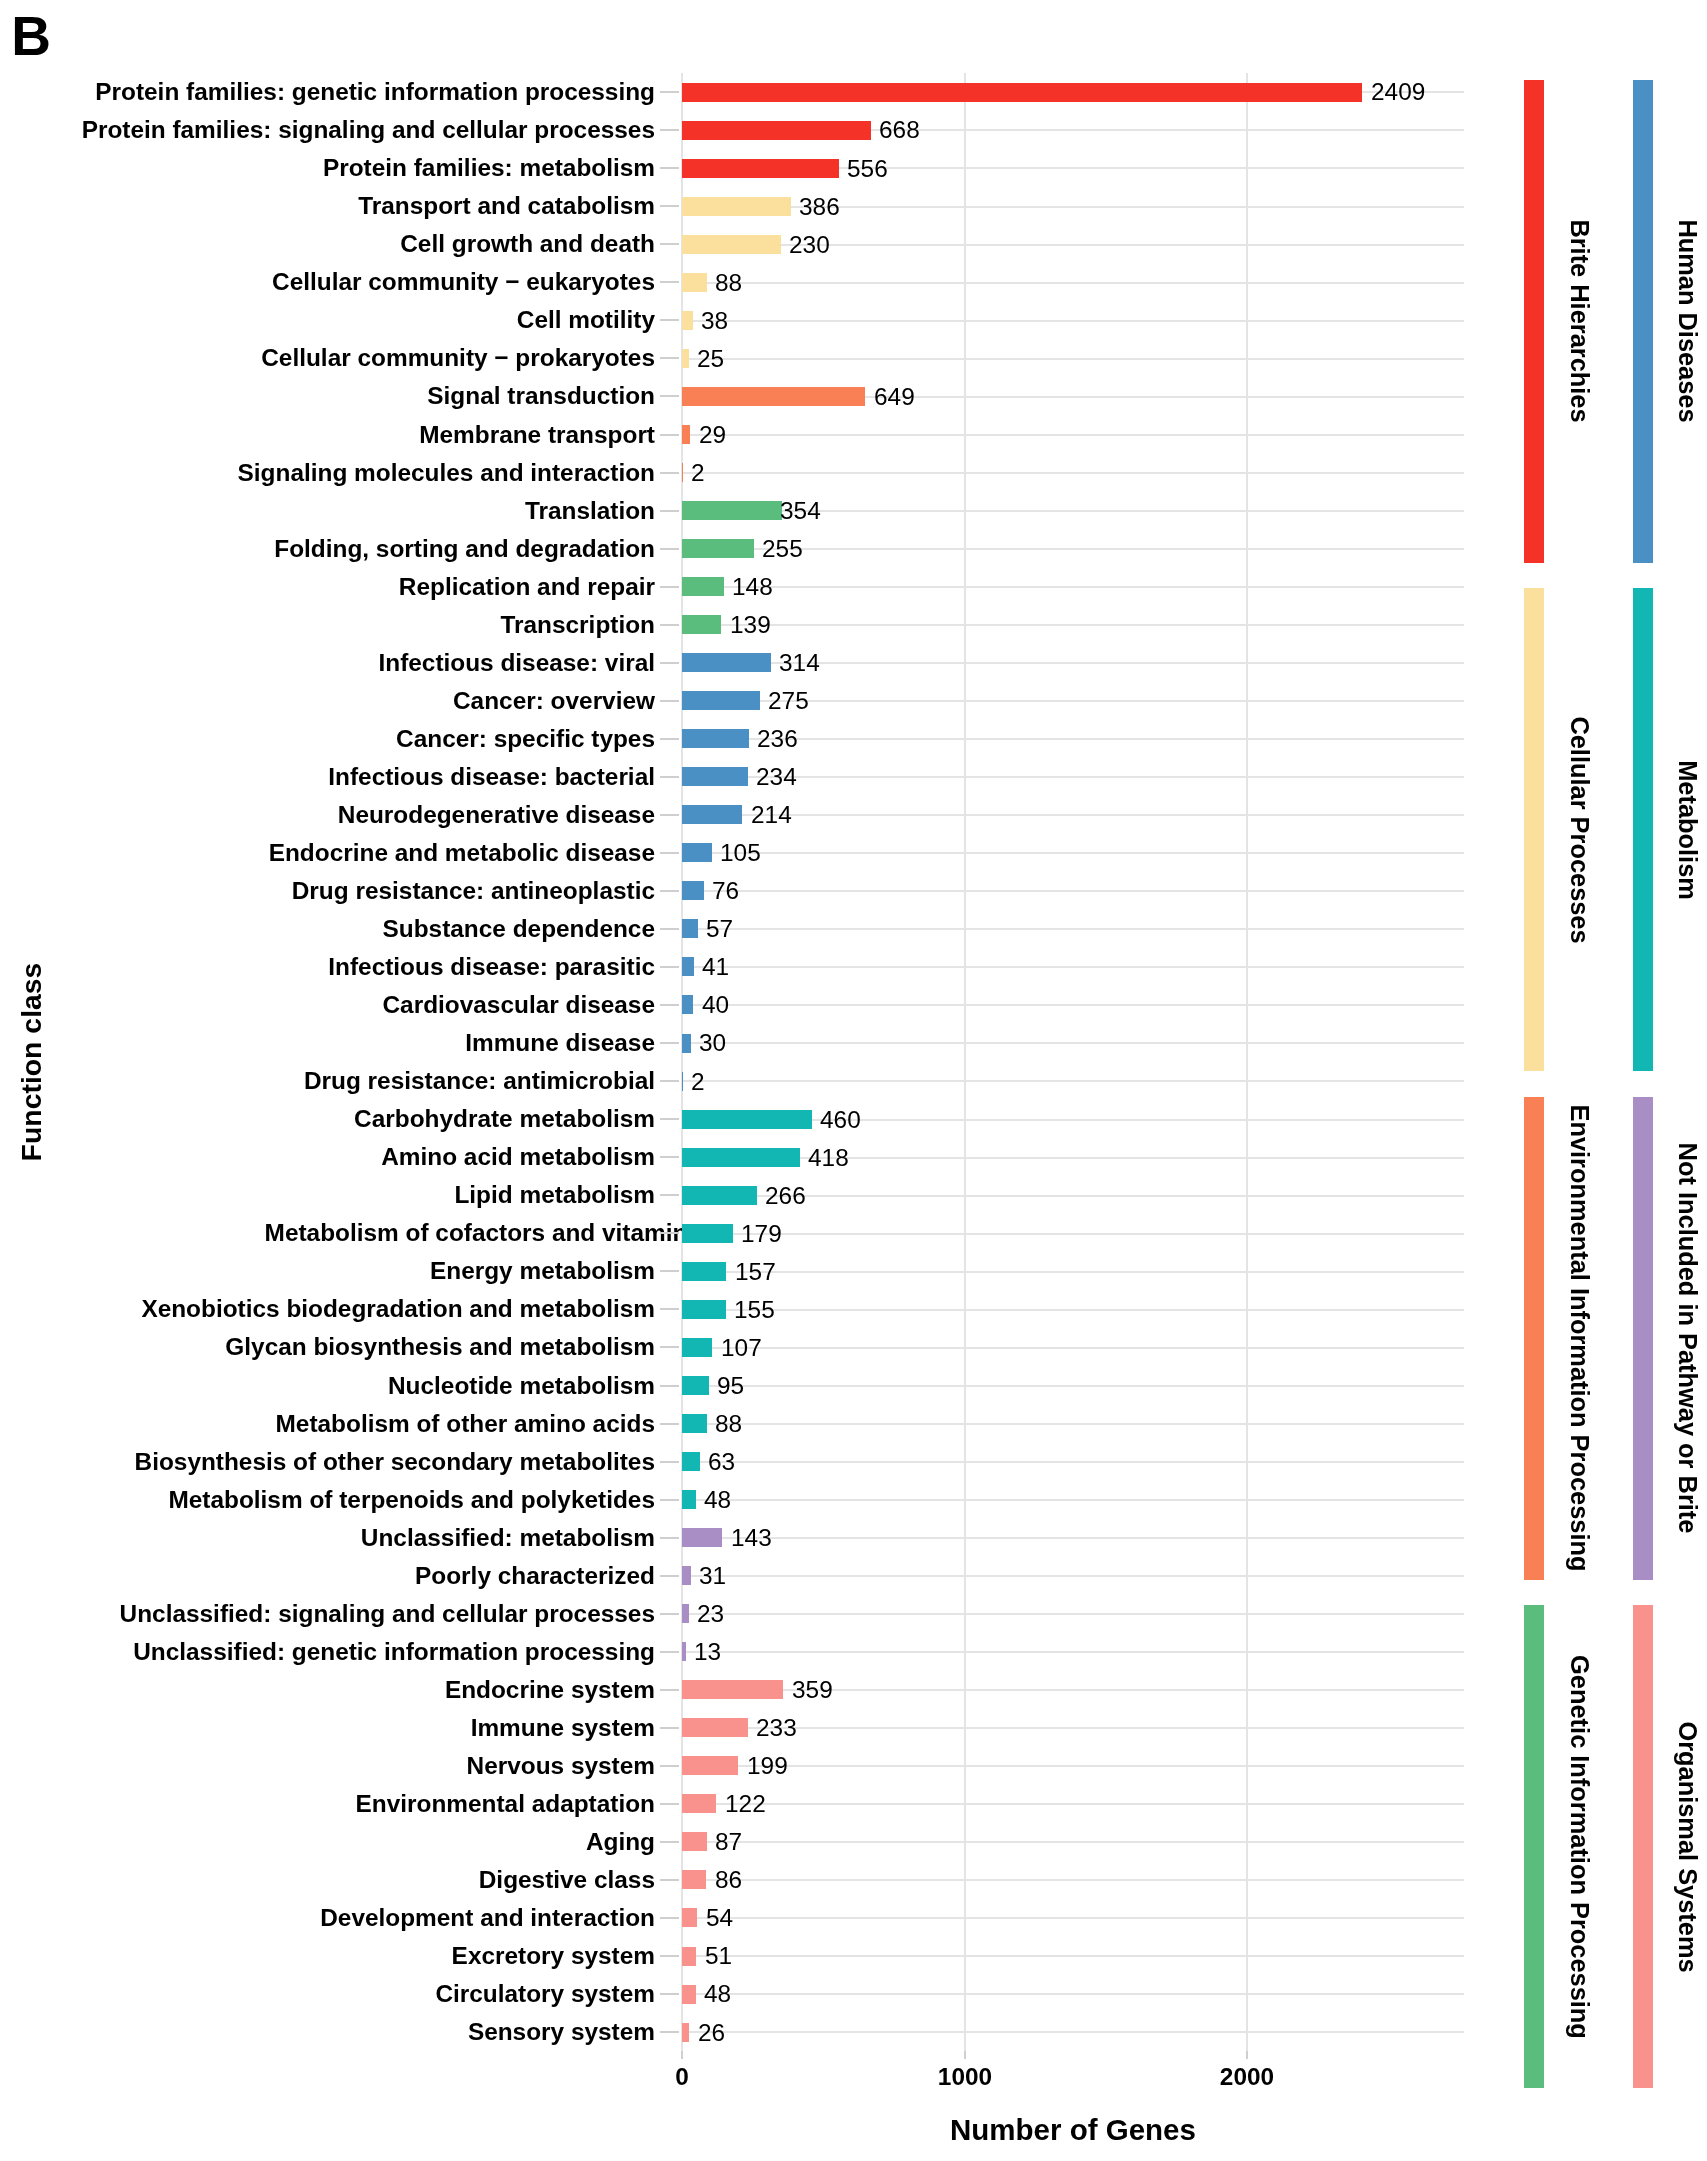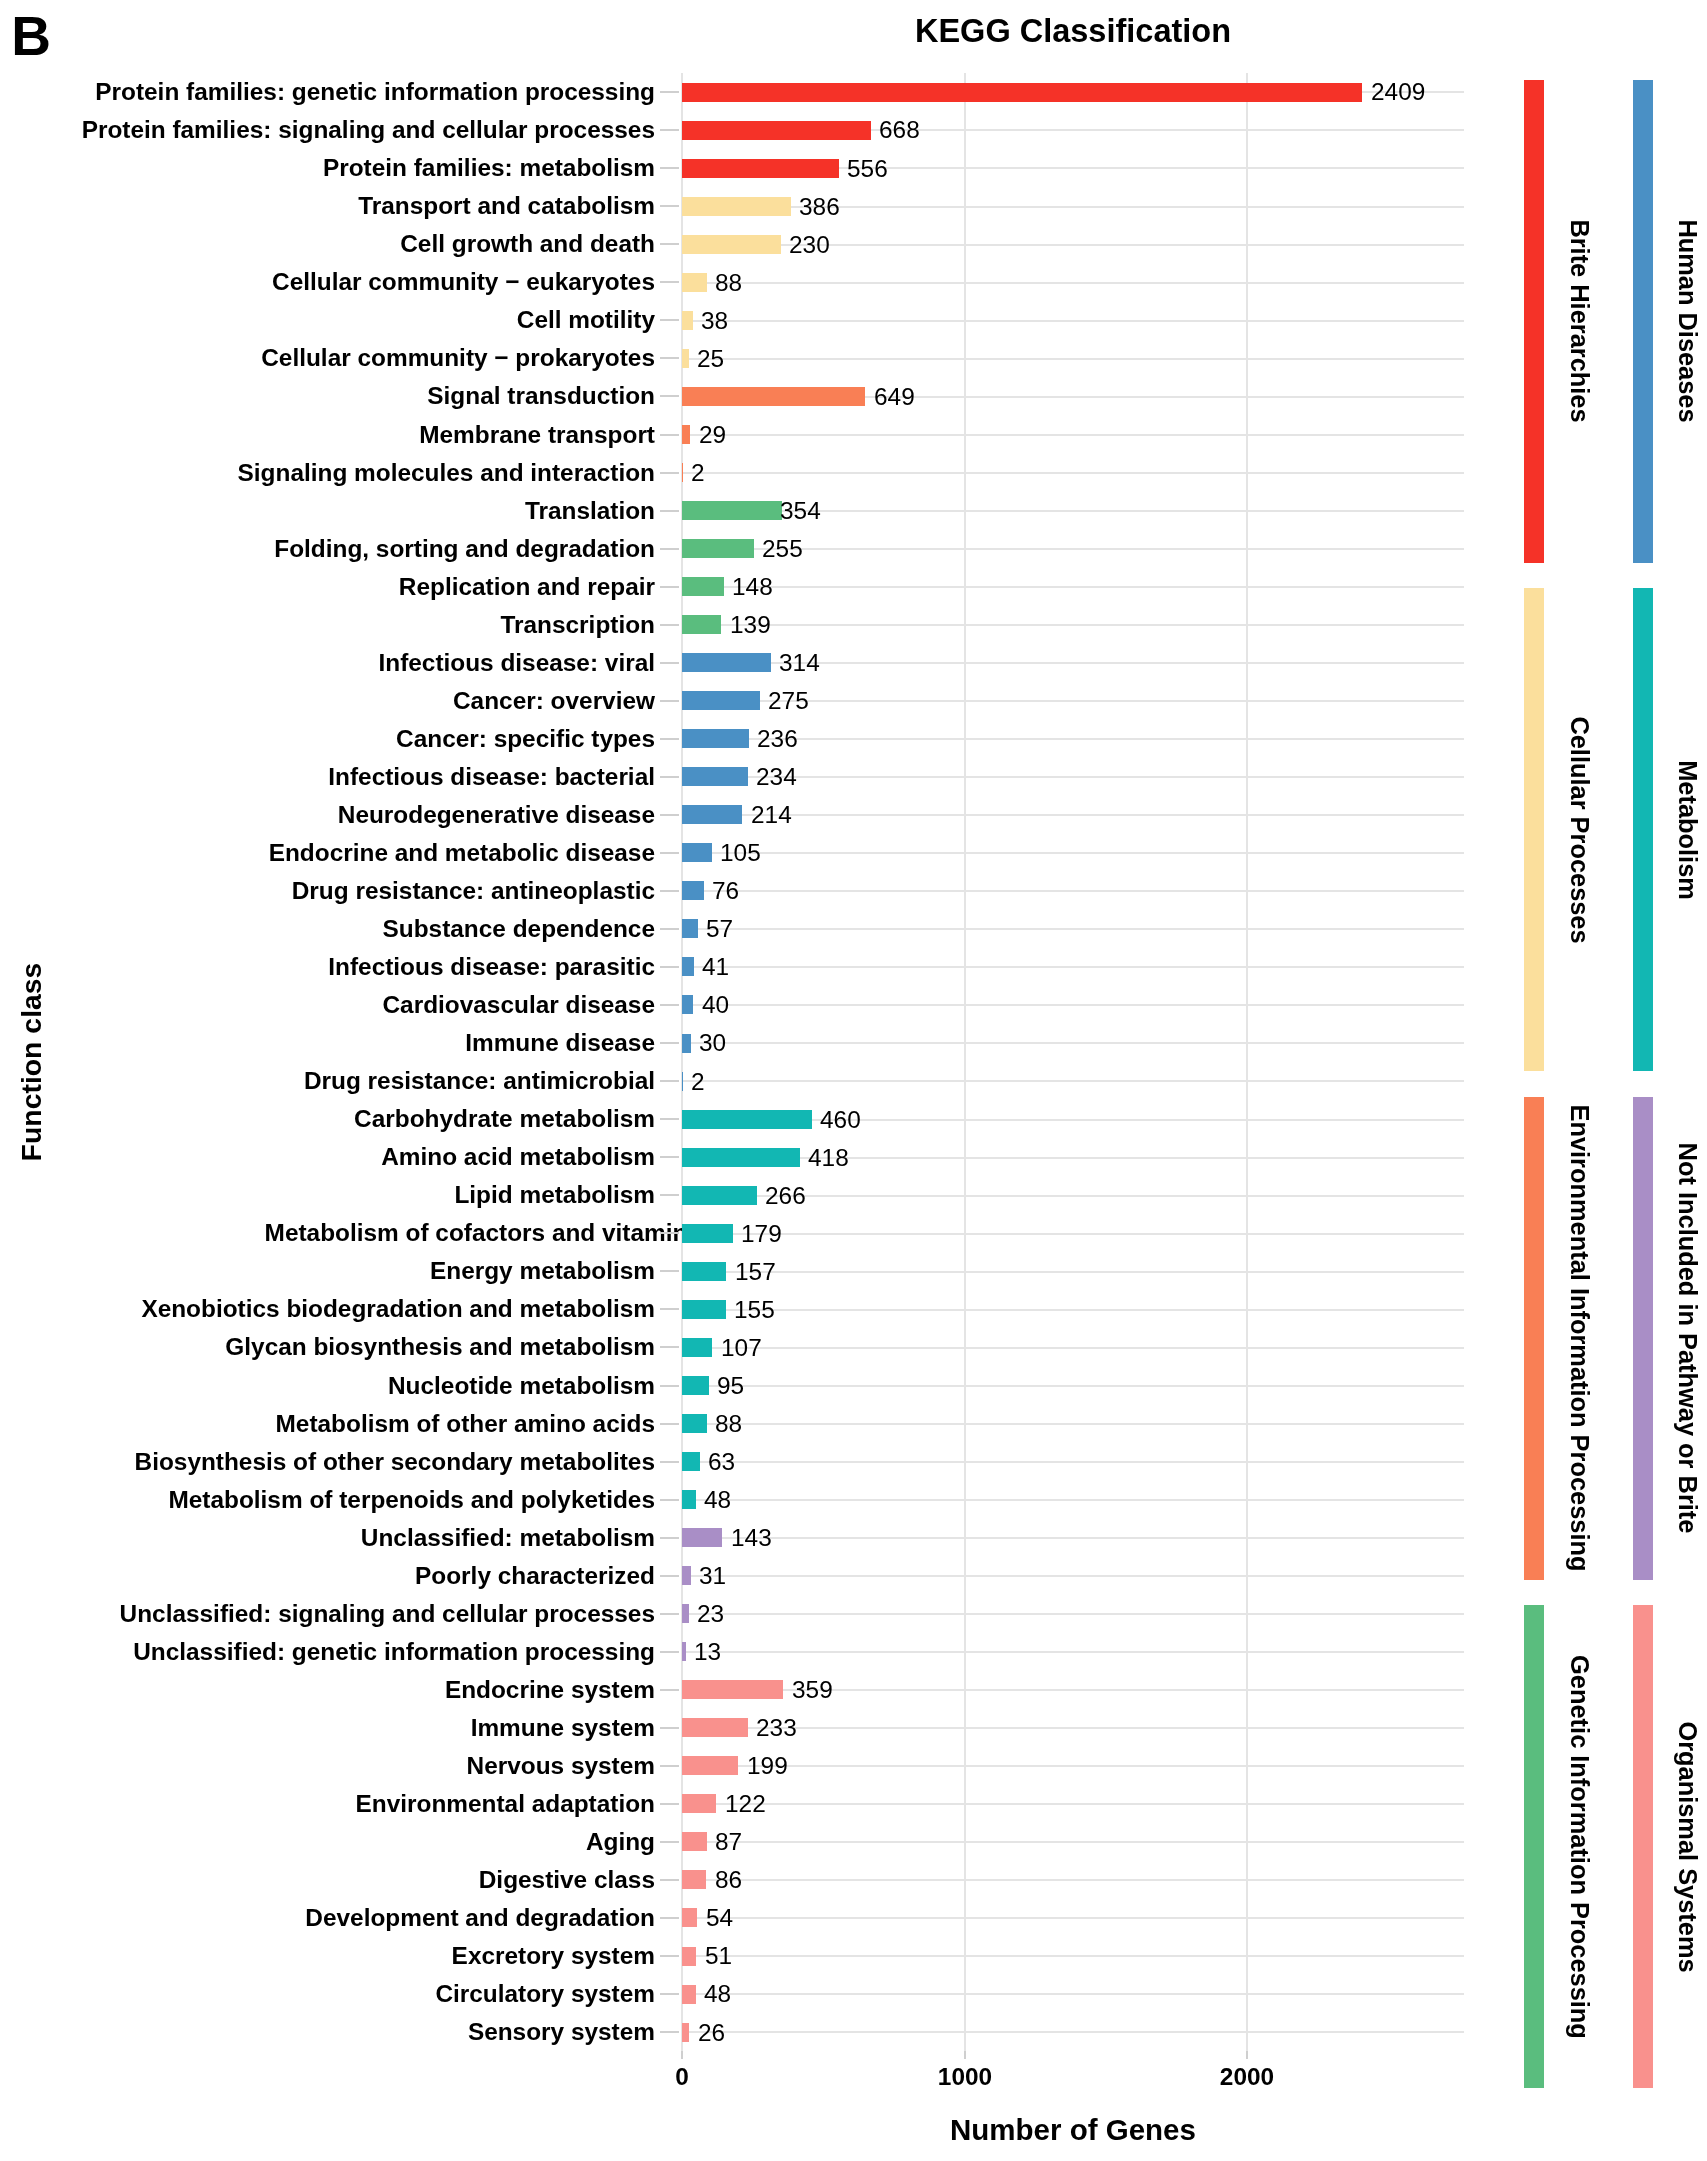--- a/index.html
+++ b/index.html
@@ -52,21 +52,20 @@
     writing-mode:vertical-rl; text-orientation:mixed;
     transform:translate(-50%,-50%);
     font-size:25.4px; font-weight:bold; white-space:nowrap;
   }
 </style>
 </head>
 <body>
 
 <div class="fig">
   <div class="panel-b">B</div>
-  <div class="title">KEGG Classification</div>
   <div class="ylab">Function class</div>
   <div id="plot">
       <div class="hgrid" style="left: 682px; top: 91px; width: 782px; height: 1.5px;"></div>
       <div class="hgrid" style="left: 682px; top: 129px; width: 782px; height: 1.5px;"></div>
       <div class="hgrid" style="left: 682px; top: 167px; width: 782px; height: 1.5px;"></div>
       <div class="hgrid" style="left: 682px; top: 206px; width: 782px; height: 1.5px;"></div>
       <div class="hgrid" style="left: 682px; top: 244px; width: 782px; height: 1.5px;"></div>
       <div class="hgrid" style="left: 682px; top: 282px; width: 782px; height: 1.5px;"></div>
       <div class="hgrid" style="left: 682px; top: 320px; width: 782px; height: 1.5px;"></div>
       <div class="hgrid" style="left: 682px; top: 358px; width: 782px; height: 1.5px;"></div>
@@ -302,21 +301,21 @@
       <div class="bar" style="left: 682px; top: 1794px; width: 34px; background: rgb(249, 145, 141);"></div>
       <div class="bar-value" style="left: 725px; top: 1790px;">122</div>
       <div class="cat-label" style="top: 1823px; height: 38px;">Aging</div>
       <div class="ytick" style="top: 1841px;"></div>
       <div class="bar" style="left: 682px; top: 1832px; width: 24.6px; background: rgb(249, 145, 141);"></div>
       <div class="bar-value" style="left: 715px; top: 1828px;">87</div>
       <div class="cat-label" style="top: 1861px; height: 38px;">Digestive class</div>
       <div class="ytick" style="top: 1879px;"></div>
       <div class="bar" style="left: 682px; top: 1870px; width: 24px; background: rgb(249, 145, 141);"></div>
       <div class="bar-value" style="left: 715px; top: 1866px;">86</div>
-      <div class="cat-label" style="top: 1899px; height: 38px;">Development and degradation</div>
+      <div class="cat-label" style="top: 1899px; height: 38px;">Development and interaction</div>
       <div class="ytick" style="top: 1917px;"></div>
       <div class="bar" style="left: 682px; top: 1908px; width: 15.3px; background: rgb(249, 145, 141);"></div>
       <div class="bar-value" style="left: 706px; top: 1904px;">54</div>
       <div class="cat-label" style="top: 1937px; height: 38px;">Excretory system</div>
       <div class="ytick" style="top: 1955px;"></div>
       <div class="bar" style="left: 682px; top: 1947px; width: 14.4px; background: rgb(249, 145, 141);"></div>
       <div class="bar-value" style="left: 705px; top: 1942px;">51</div>
       <div class="cat-label" style="top: 1975px; height: 38px;">Circulatory system</div>
       <div class="ytick" style="top: 1993px;"></div>
       <div class="bar" style="left: 682px; top: 1985px; width: 13.6px; background: rgb(249, 145, 141);"></div>

